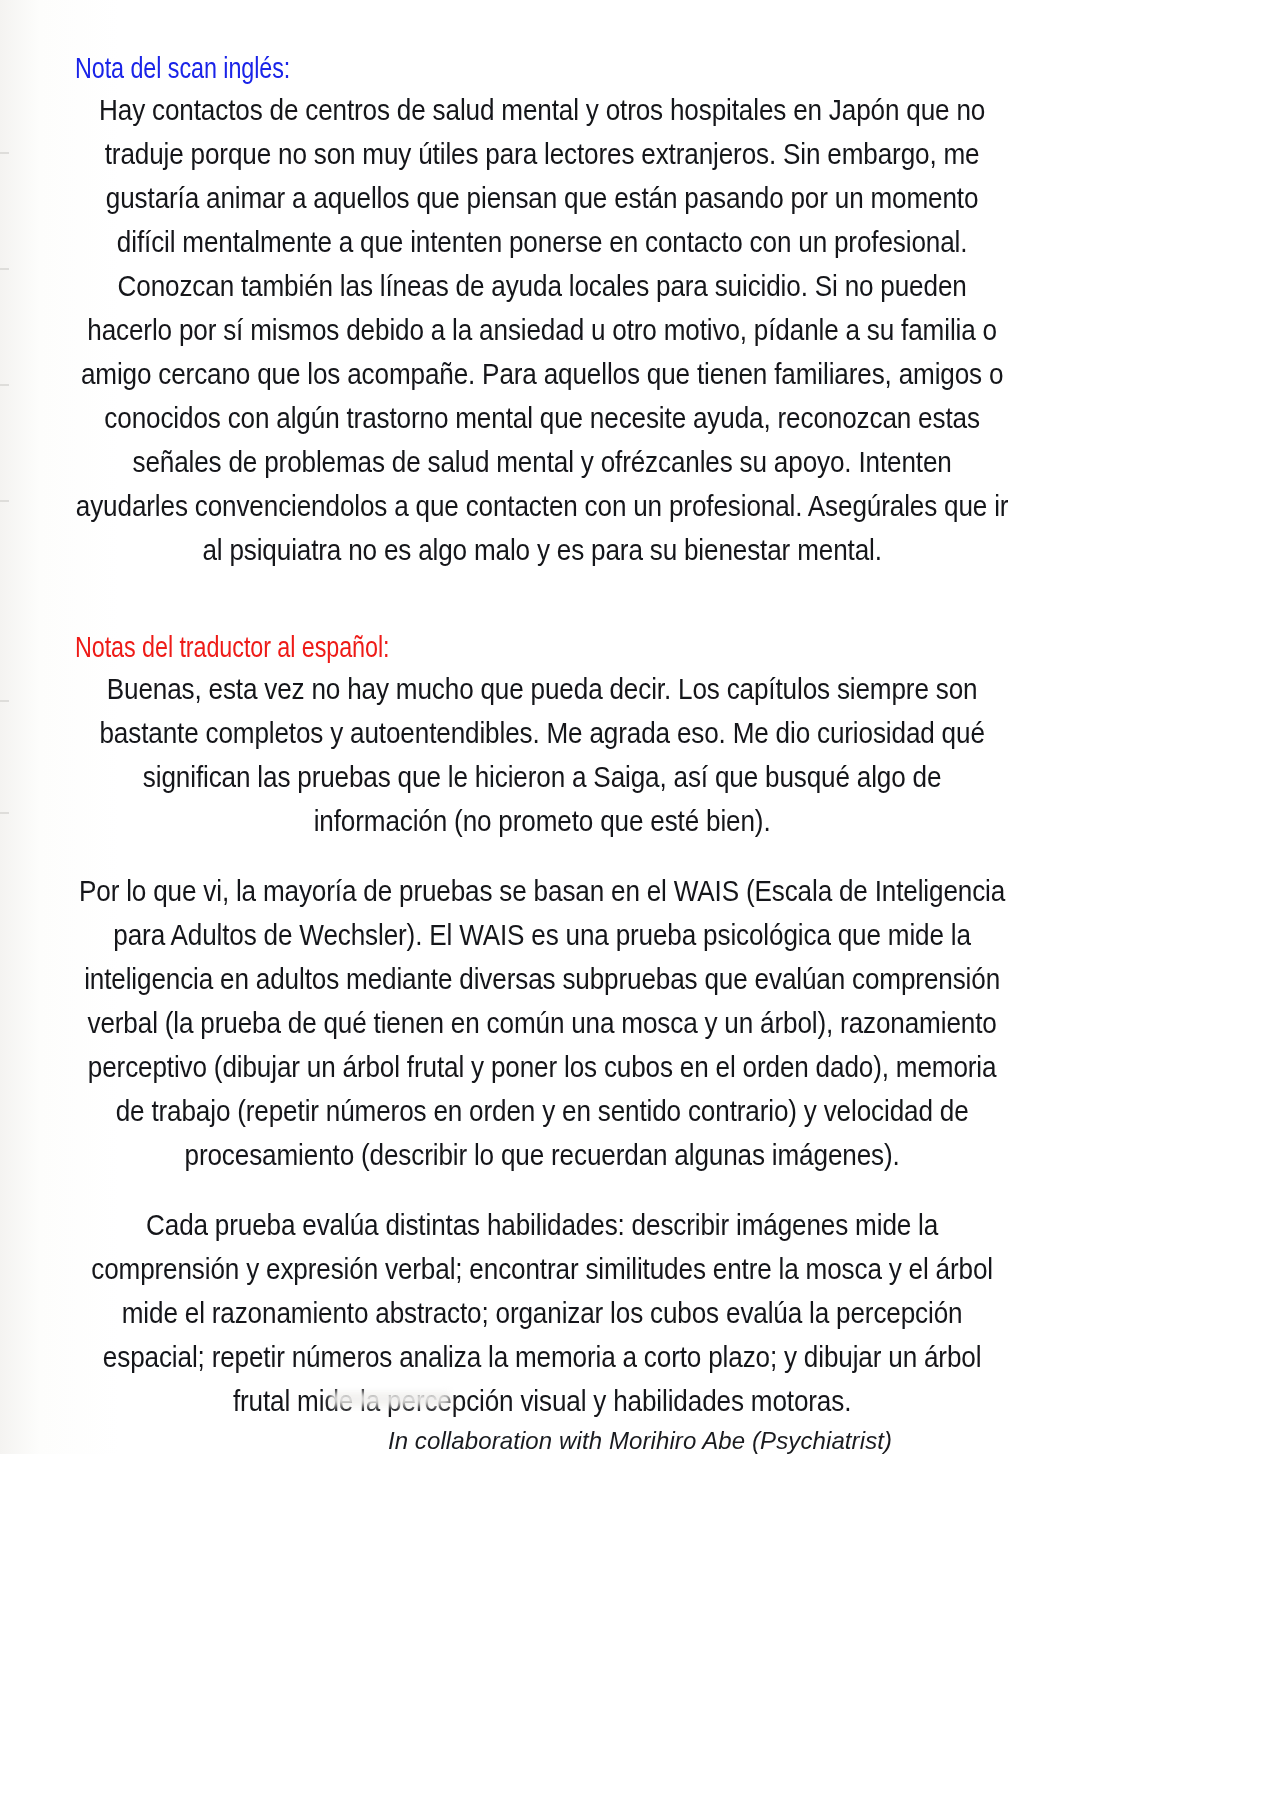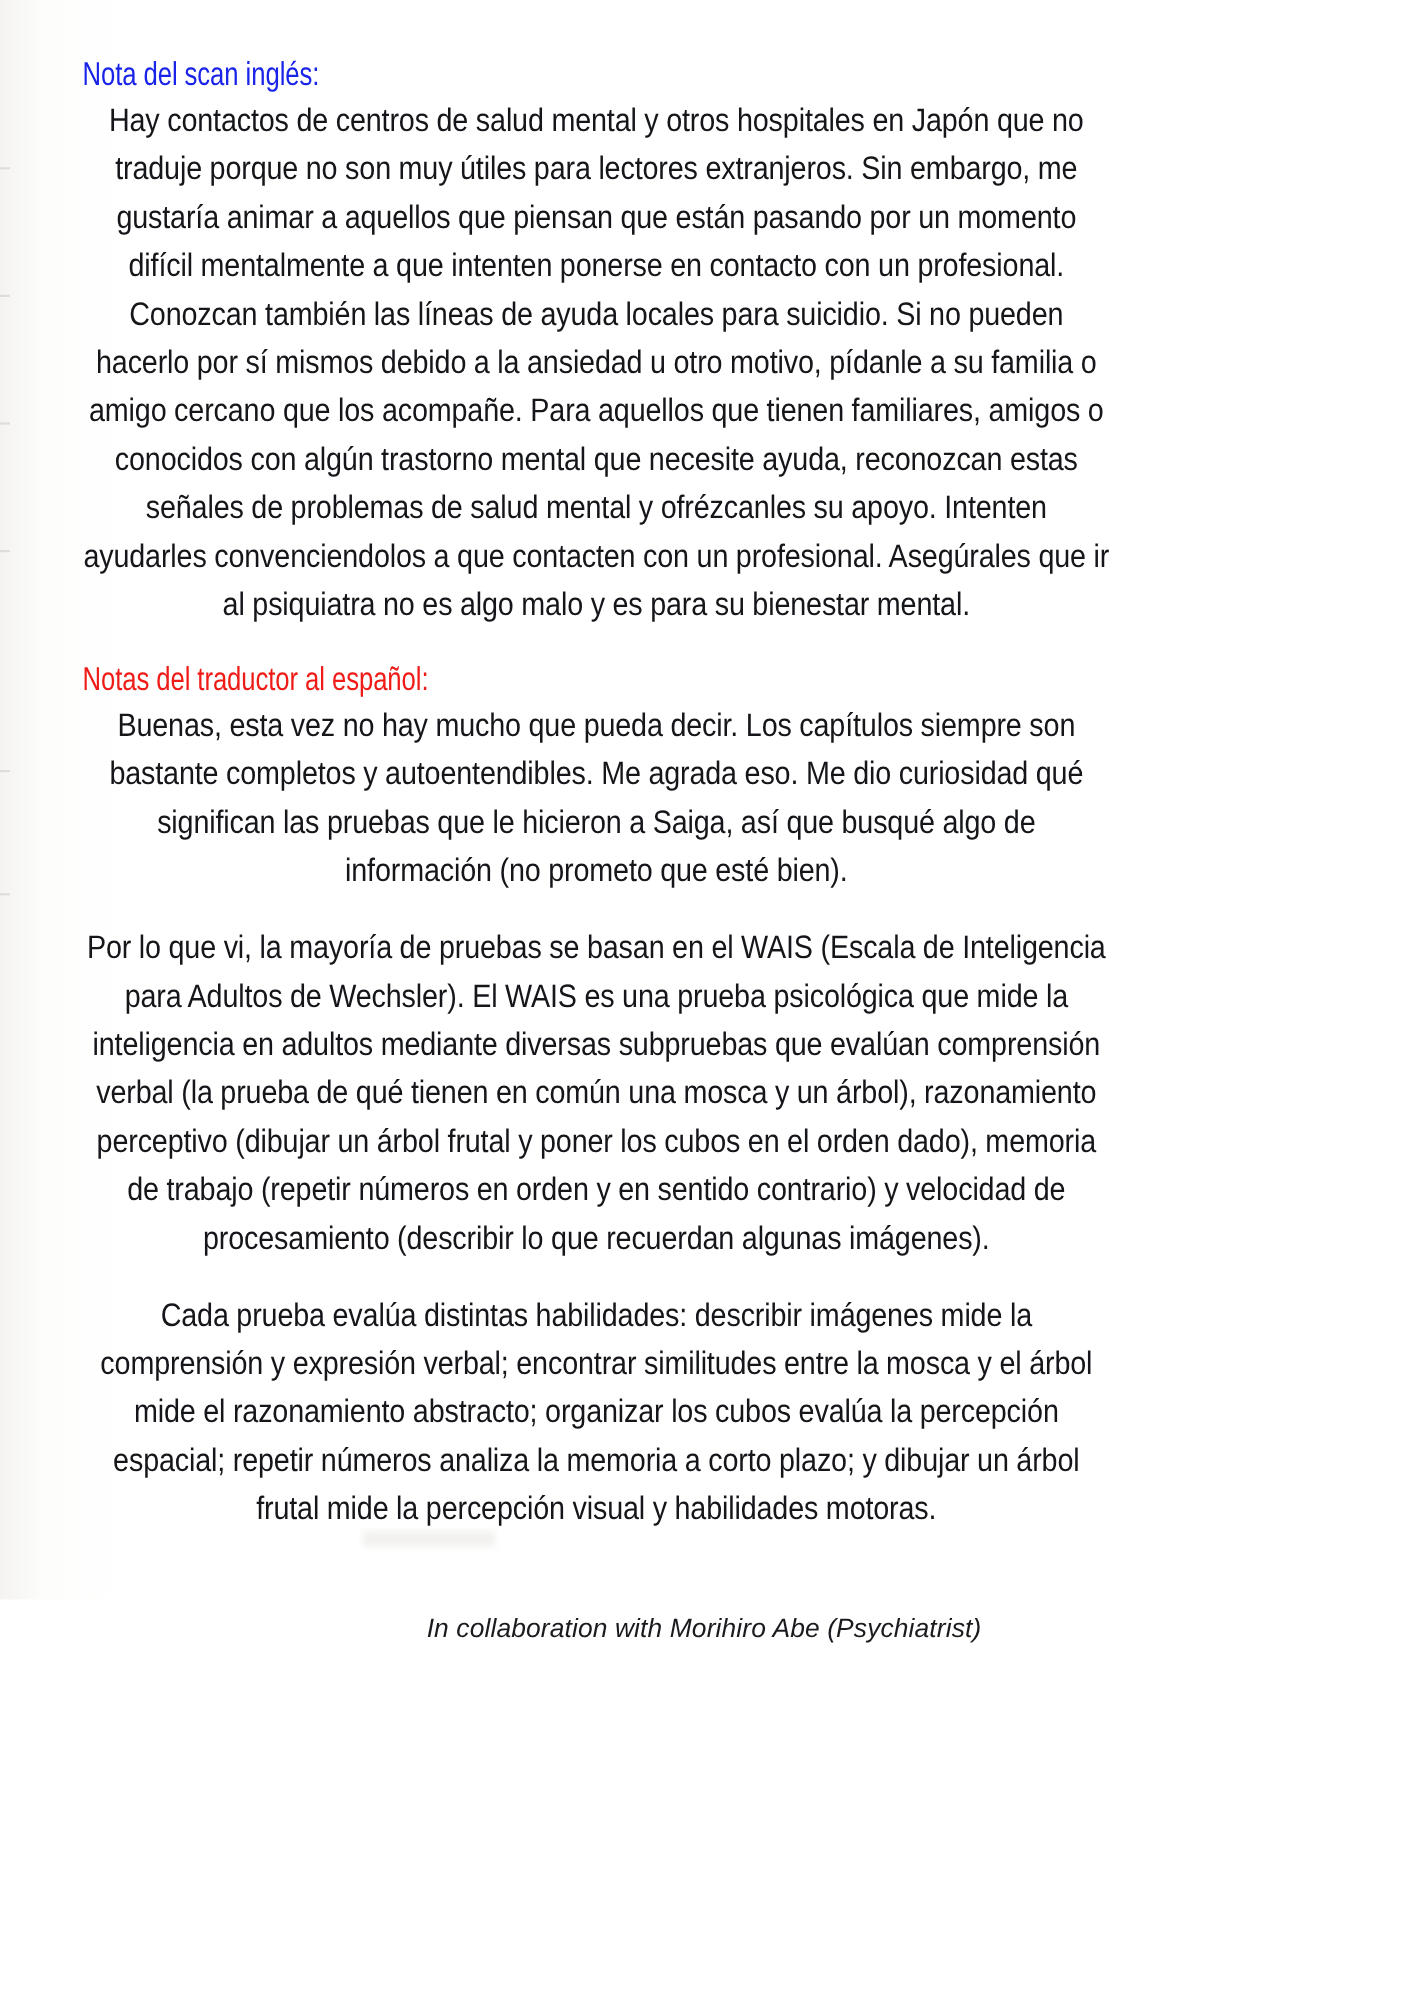--- a/index.html
+++ b/index.html
@@ -68,36 +68,35 @@
   }
   
   .para-inner, .heading-inner {
     display: block;
     transform: scaleX(0.885);
     transform-origin: left top;
     width: 112.9%;
   }
 
   .block-note-scan { position: absolute; left: 0; top: 48px;  width: 100%; }
-  .block-note-trad { position: absolute; left: 0; top: 598px; width: 100%; }
+  .block-note-trad { position: absolute; left: 0; top: 627px; width: 100%; }
 
   .gap-sm { height: 26px; }
 
   .footer {
     position: absolute;
     left: 0;
     top: 1425px;
     width: 1280px;
     text-align: center;
     font-style: italic;
     font-size: 24px;
     line-height: 32px;
     color: #1a1b1f;
     letter-spacing: .1px;
-    margin-top: 40px;
   }
 
   
   .smudge {
     position: absolute;
     left: 330px;
     top: 1392px;
     width: 120px;
     height: 14px;
     background: #f1f0ee;

